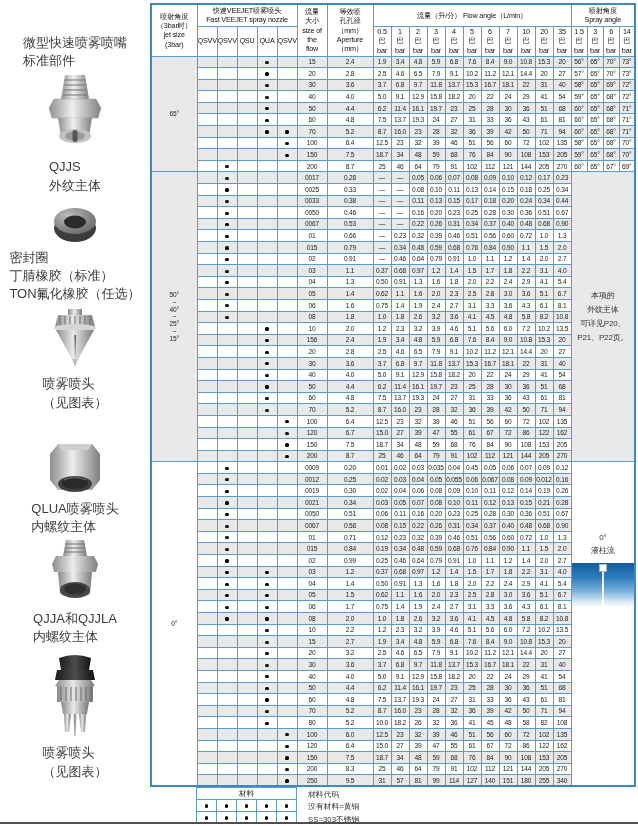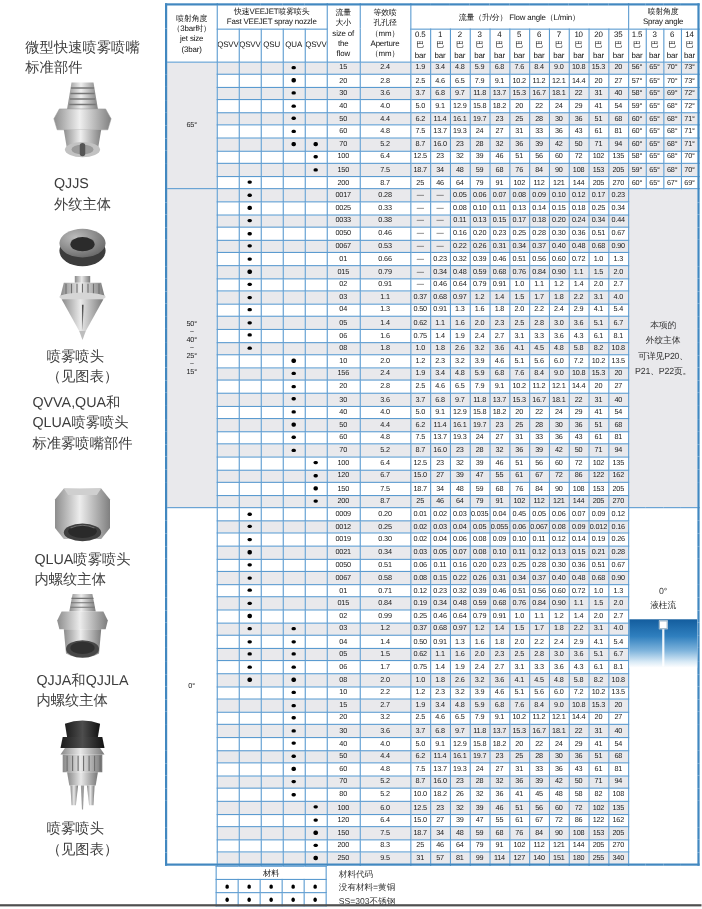--- a/index.html
+++ b/index.html
@@ -91,20 +91,25 @@
               <stop offset="0" stop-color="#bdbdbd"></stop>
               <stop offset=".7" stop-color="#6f6f6f"></stop>
               <stop offset="1" stop-color="#4a4a4a"></stop>
             </radialGradient>
           </defs>
           <ellipse cx="27" cy="25" rx="21" ry="14" fill="#3c3c3c"></ellipse>
           <ellipse cx="27" cy="18" rx="21" ry="13" fill="url(#gB)"></ellipse>
           <ellipse cx="27" cy="19" rx="11" ry="6.5" fill="#2b2b2b"></ellipse>
         </svg>
       </div>
+      <div class="side-label">
+        <div>密封圈</div>
+        <div>丁腈橡胶（标准）</div>
+        <div>TON氟化橡胶（任选）</div>
+      </div>
       <div class="side-img">
         <svg width="54" height="62" viewBox="0 0 54 62">
           <defs>
             <linearGradient id="gC" x1="0" y1="0" x2="1" y2="0">
               <stop offset="0" stop-color="#8a8a8a"></stop>
               <stop offset=".45" stop-color="#e9e9e9"></stop>
               <stop offset="1" stop-color="#7b7b7b"></stop>
             </linearGradient>
           </defs>
           <path d="M20 2h14v6H20z" fill="url(#gC)"></path>
@@ -112,25 +117,20 @@
           <path d="M12 9v10M17 9v10M22 9v10M27 9v10M32 9v10M37 9v10M42 9v10" stroke="#6f6f6f" stroke-width="1" fill="none"></path>
           <ellipse cx="27" cy="21" rx="21" ry="4" fill="#d6d6d6"></ellipse>
           <path d="M8 23h38L30 52h-6z" fill="url(#gC)"></path>
           <path d="M26.5 28 27 52l1-24z" fill="#4e4e4e"></path>
           <path d="M24 52h6l-3 8z" fill="#bdbdbd"></path>
         </svg>
       </div>
       <div class="side-label">
         <div>喷雾喷头</div>
         <div>（见图表）</div>
-      </div>
-      <div class="side-label">
-        <div>QVVA,QUA和</div>
-        <div>QLUA喷雾喷头</div>
-        <div>标准雾喷嘴部件</div>
       </div>
       <div class="side-img">
         <svg width="58" height="58" viewBox="0 0 58 58">
           <defs>
             <linearGradient id="gD" x1="0" y1="0" x2="1" y2="0">
               <stop offset="0" stop-color="#8d8d8d"></stop>
               <stop offset=".45" stop-color="#ededed"></stop>
               <stop offset="1" stop-color="#7f7f7f"></stop>
             </linearGradient>
           </defs>

